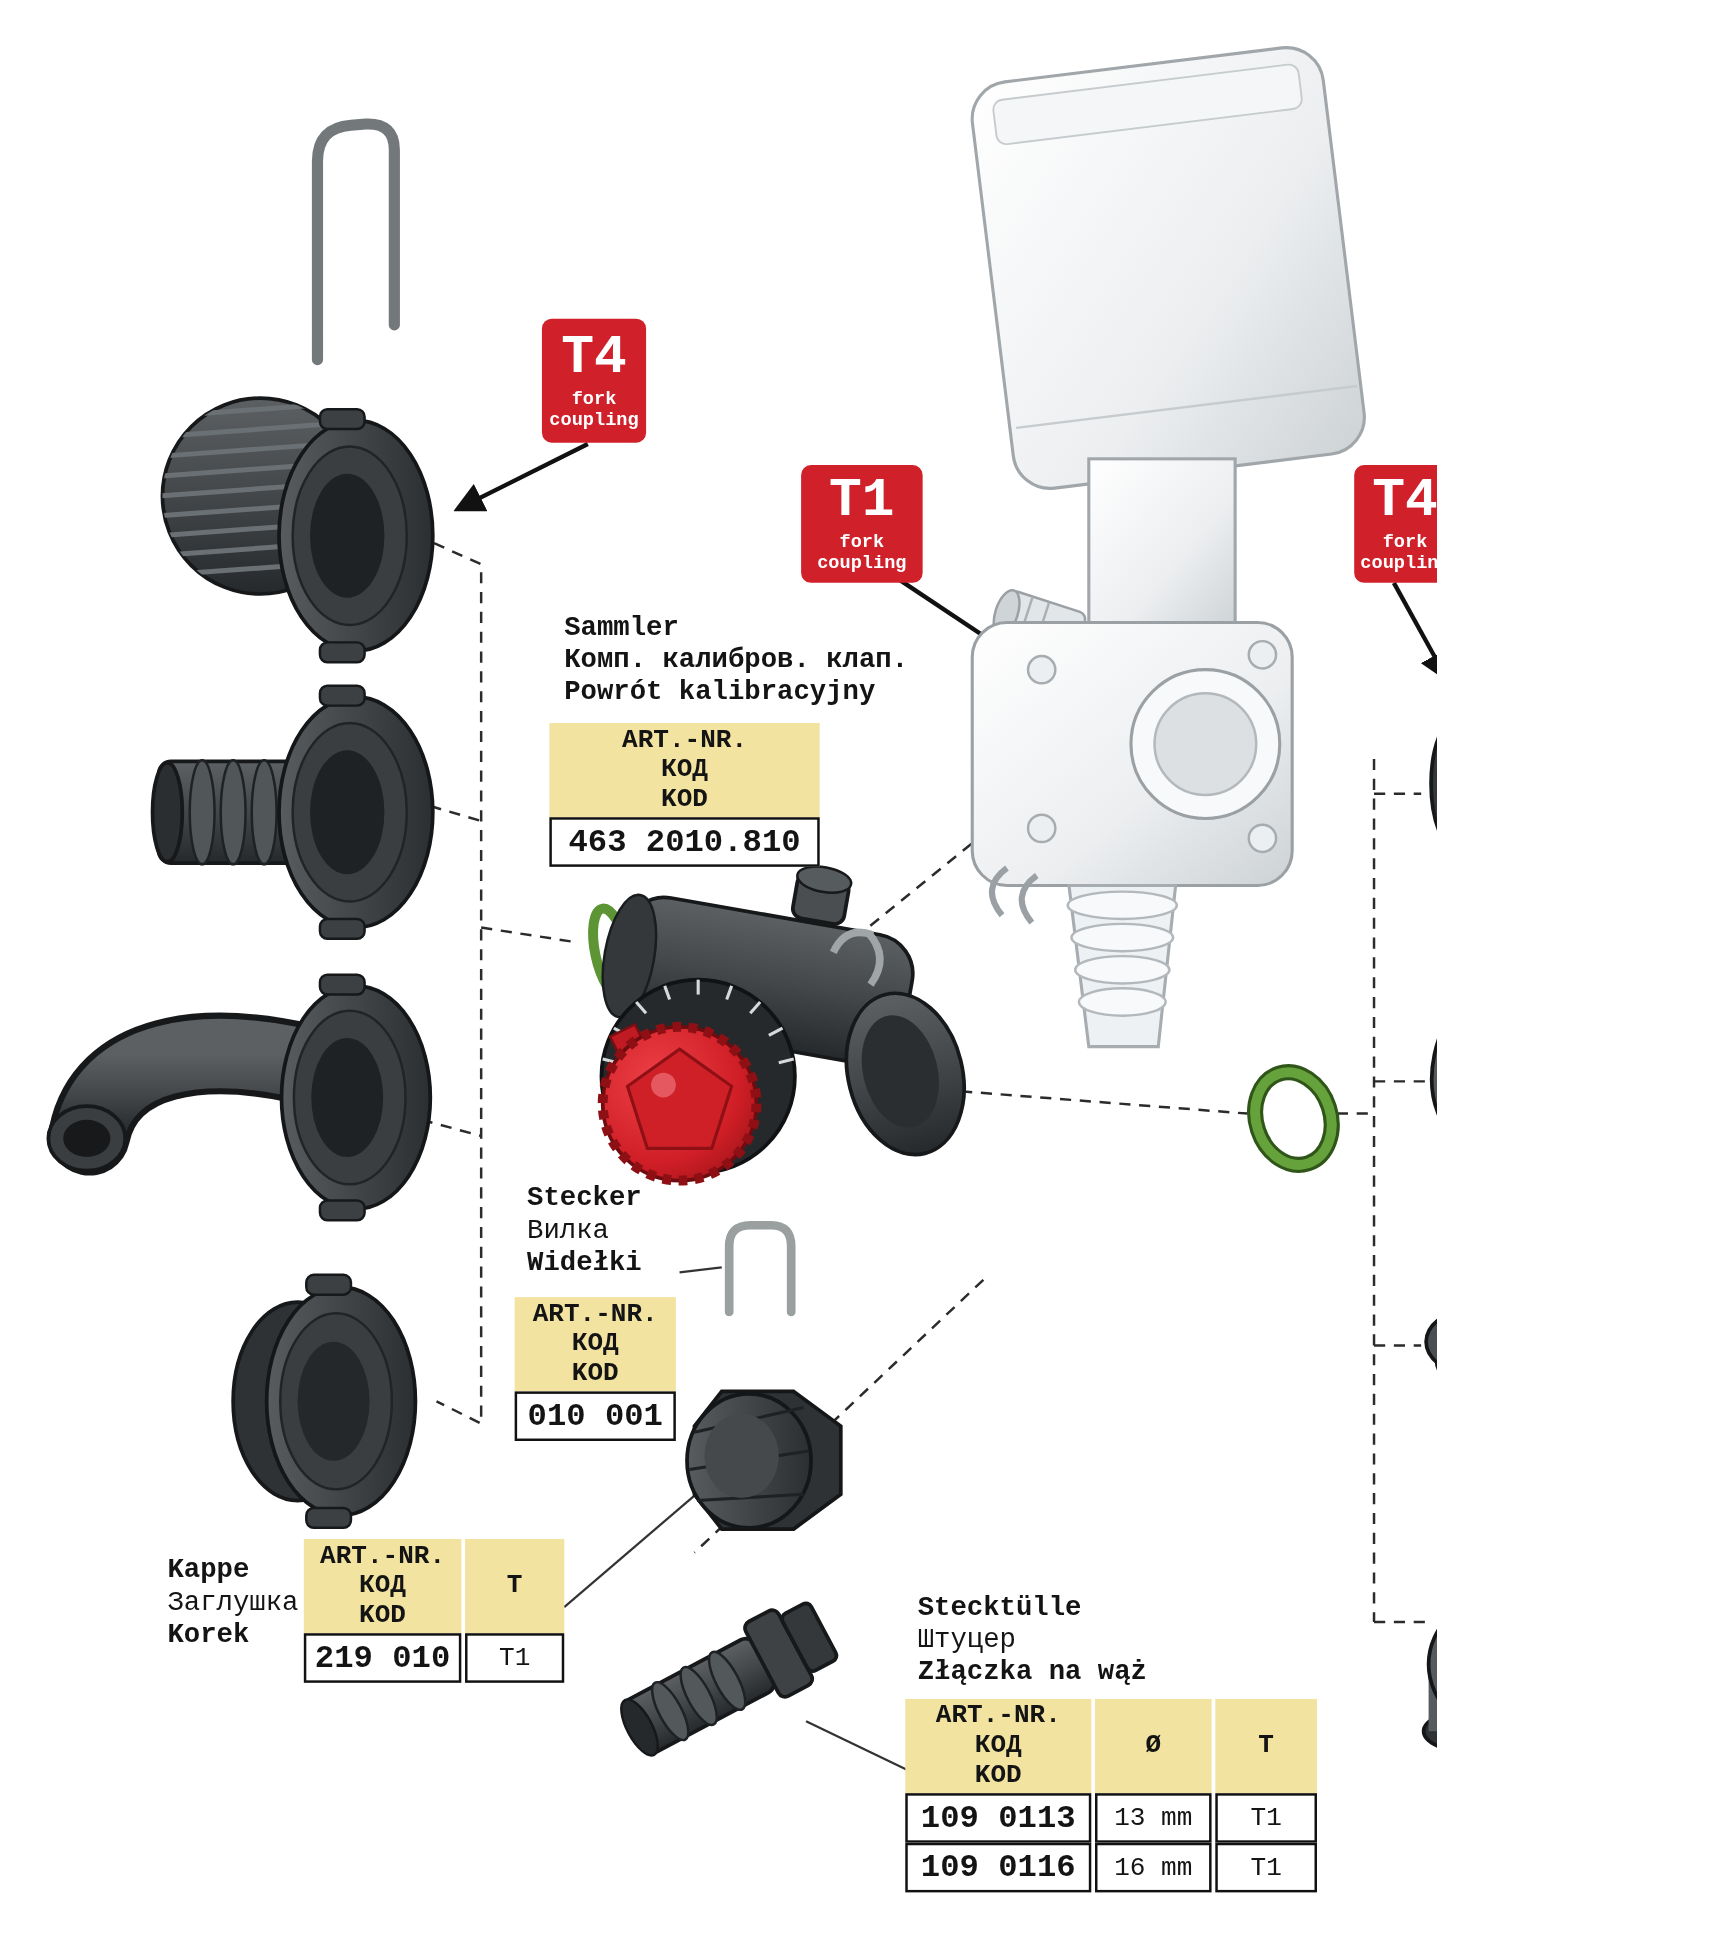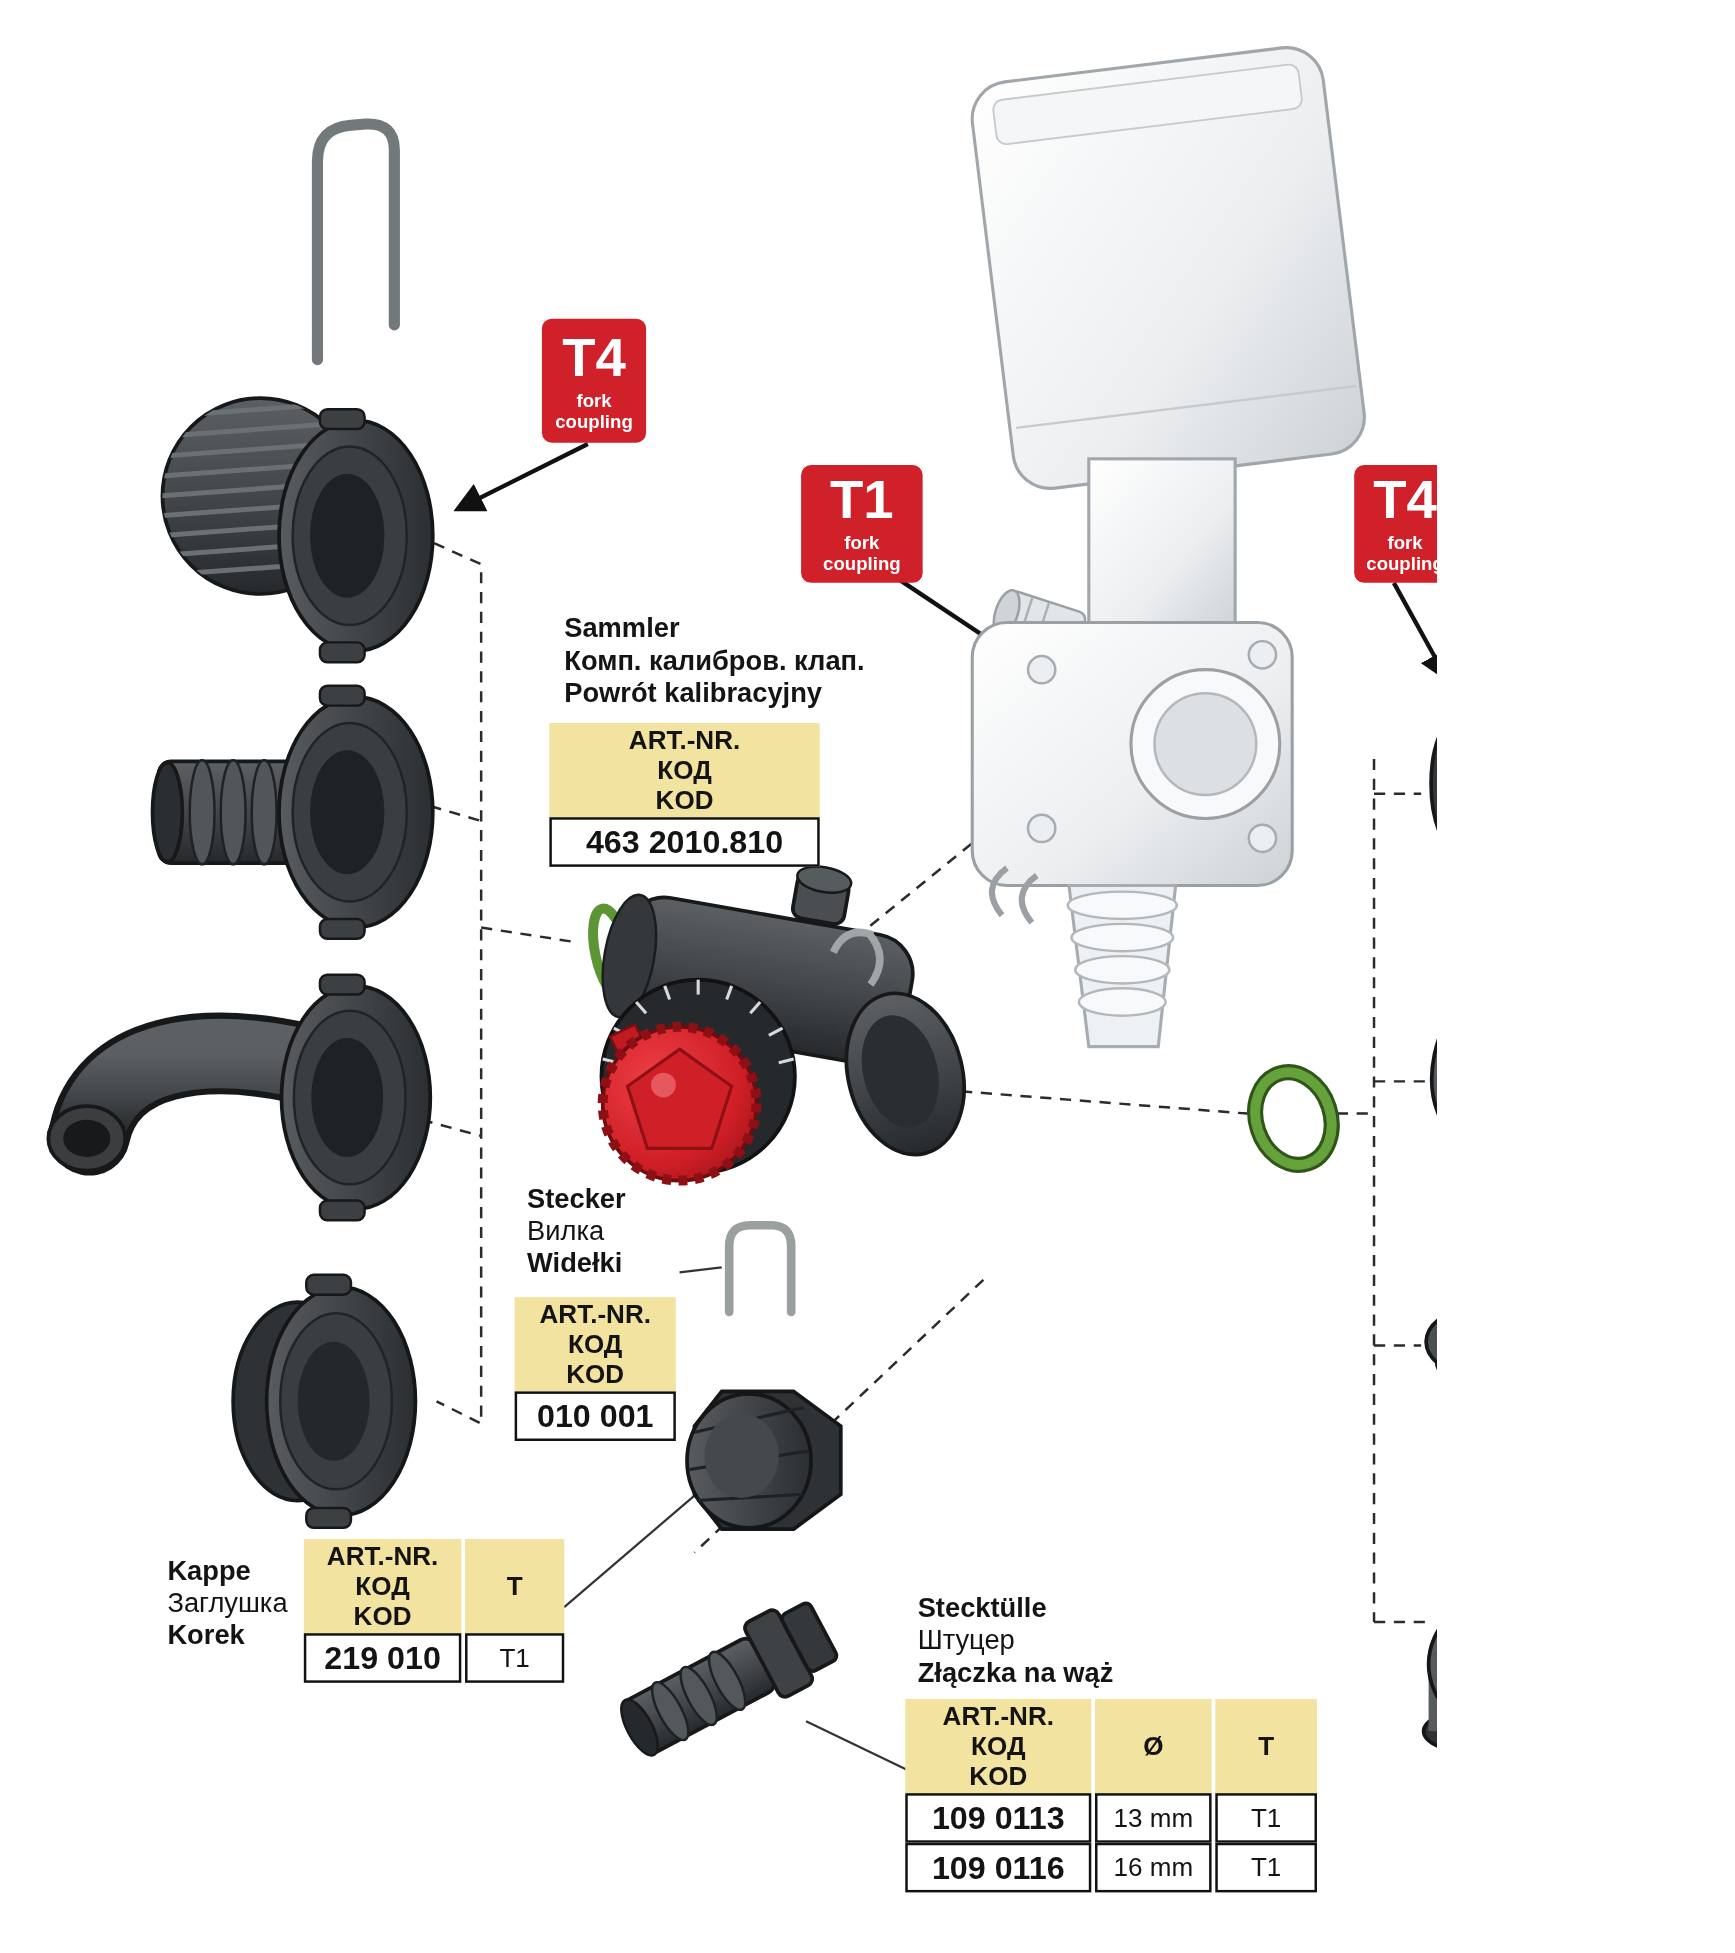--- a/index.html
+++ b/index.html
@@ -1,18 +1,18 @@
 <!DOCTYPE html>
 <html><head>
 <meta charset="utf-8">
 <style>
   * { margin:0; padding:0; box-sizing:border-box; }
   html,body { background:#ffffff; }
   body { width:1735px; height:1953px; font-family:"Liberation Sans", sans-serif; overflow:hidden; }
-  .viewport { position:relative; width:1437px; height:1953px; background:#fff; overflow:hidden; }
+  .viewport { position:relative; width:1437px; height:1953px; background:#fff; overflow:hidden;font-family:Liberation Mono, monospace; }
   .scene { position:absolute; left:0; top:0; width:1399px; height:1575px;
            transform:scale(1.2401); transform-origin:0 0; }
   .scene-svg { position:absolute; left:0; top:0; }
 
   .badge { position:absolute; background:#d0202a; border-radius:8px; color:#fff;
            display:flex; flex-direction:column; align-items:center; justify-content:center;
            text-align:center; }
   .badge-code { font-size:44px; font-weight:bold; line-height:1; }
   .badge-sub  { font-size:15px; font-weight:bold; line-height:1.12; white-space:pre-line; margin-top:5px; }
 

